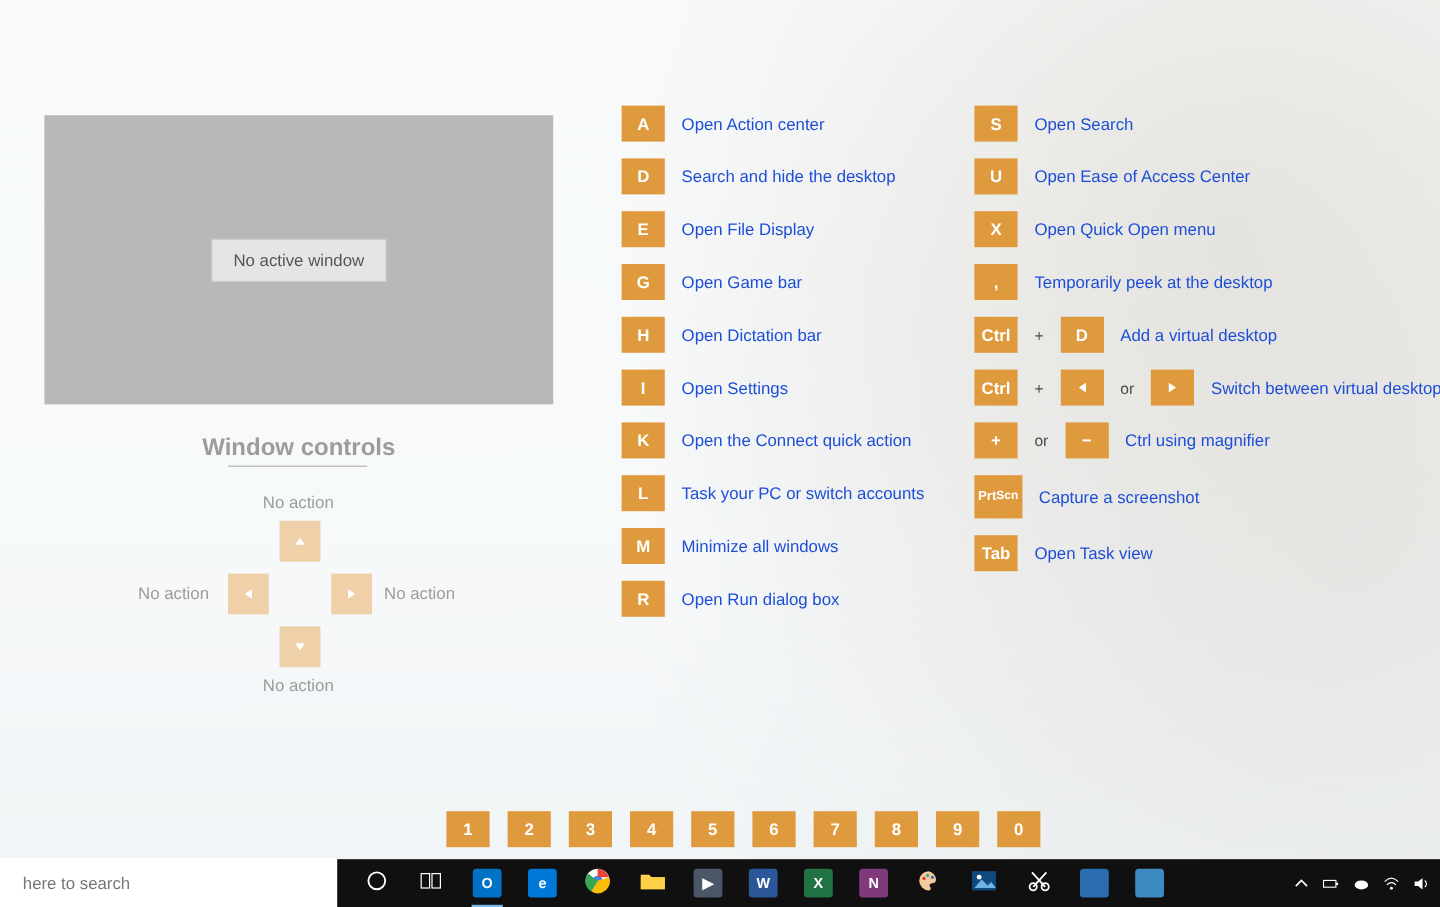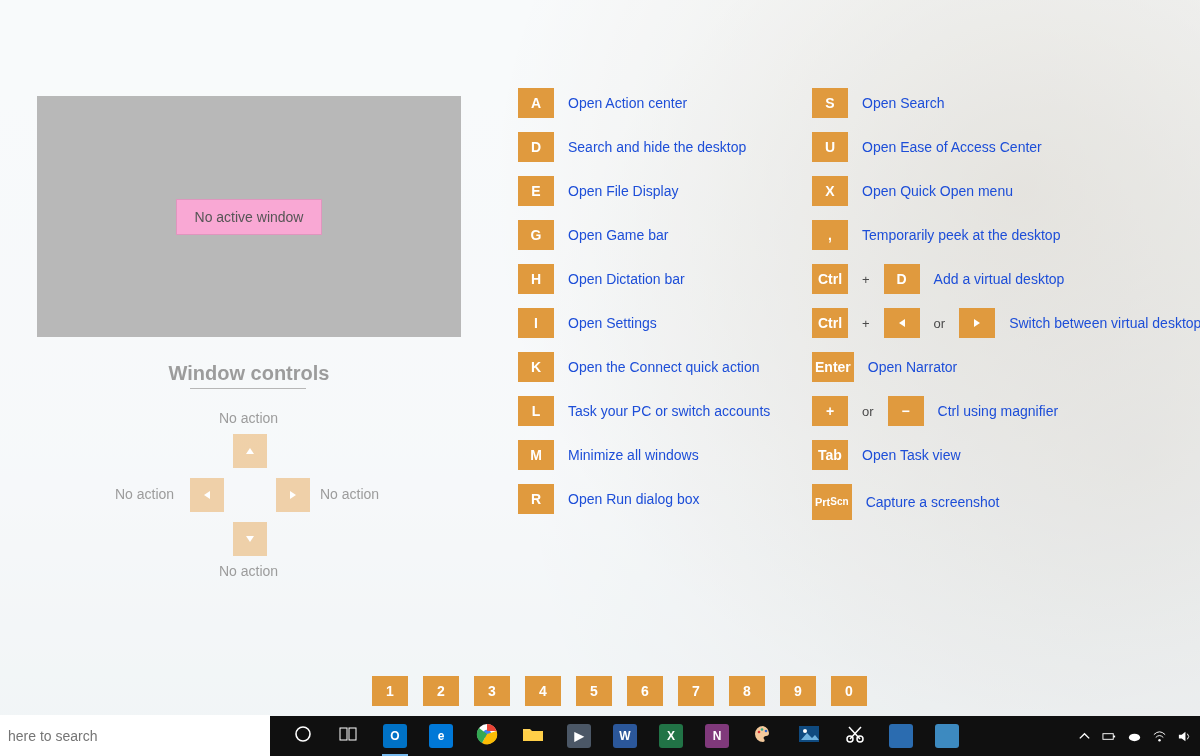--- a/index.html
+++ b/index.html
@@ -36,21 +36,21 @@
     left: 37px;
     top: 96px;
     width: 424px;
     height: 241px;
     background: #b8b8b8;
     display: flex;
     align-items: center;
     justify-content: center;
   }
   .preview-label {
-    background: #f9a8d4;
+    background: #e5e5e5;
     color: #555;
     font-size: 14px;
     padding: 9px 18px;
     border: 1px solid rgba(0,0,0,0.1);
   }
 
   .wc-title {
     position: absolute;
     left: 37px;
     top: 362px;
@@ -152,21 +152,21 @@
     align-items: center;
   }
   .search-box {
     flex: 0 0 260px;
     height: 40px;
     background: #ffffff;
     color: #6b6b6b;
     font-size: 14px;
     display: flex;
     align-items: center;
-    padding-left: 8px;
+    padding-left: 19px;
     border: none;
     outline: none;
   }
   .tb-spacer { flex: 1; }
   .tb-apps {
     display: flex;
     align-items: center;
     gap: 8px;
     margin-left: 14px;
   }
@@ -319,39 +319,35 @@
       </span>
       <span class="or">or</span>
       <span class="key">
         <svg viewBox="0 0 10 10">
           <polygon points="8,5 2,1 2,9" fill="#fff"></polygon>
         </svg>
       </span>
       <span class="desc">Switch between virtual desktops</span>
     </div>
     <div class="row">
-      <span class="key">Enter</span>
-      <span class="desc">Open Narrator</span>
-    </div>
-    <div class="row">
       <span class="key">+</span>
       <span class="or">or</span>
       <span class="key">−</span>
       <span class="desc">Ctrl using magnifier</span>
-    </div>
-    <div class="row">
-      <span class="key">Tab</span>
-      <span class="desc">Open Task view</span>
     </div>
     <div class="row" style="height: 36px;">
       <span class="key tall">
         <span>Prt</span>
         <span class="sub">Scn</span>
       </span>
       <span class="desc">Capture a screenshot</span>
+    </div>
+    <div class="row">
+      <span class="key">Tab</span>
+      <span class="desc">Open Task view</span>
     </div>
   </div>
 
 <div class="numbers" id="numrow">
     <span class="key">1</span>
     <span class="key">2</span>
     <span class="key">3</span>
     <span class="key">4</span>
     <span class="key">5</span>
     <span class="key">6</span>

